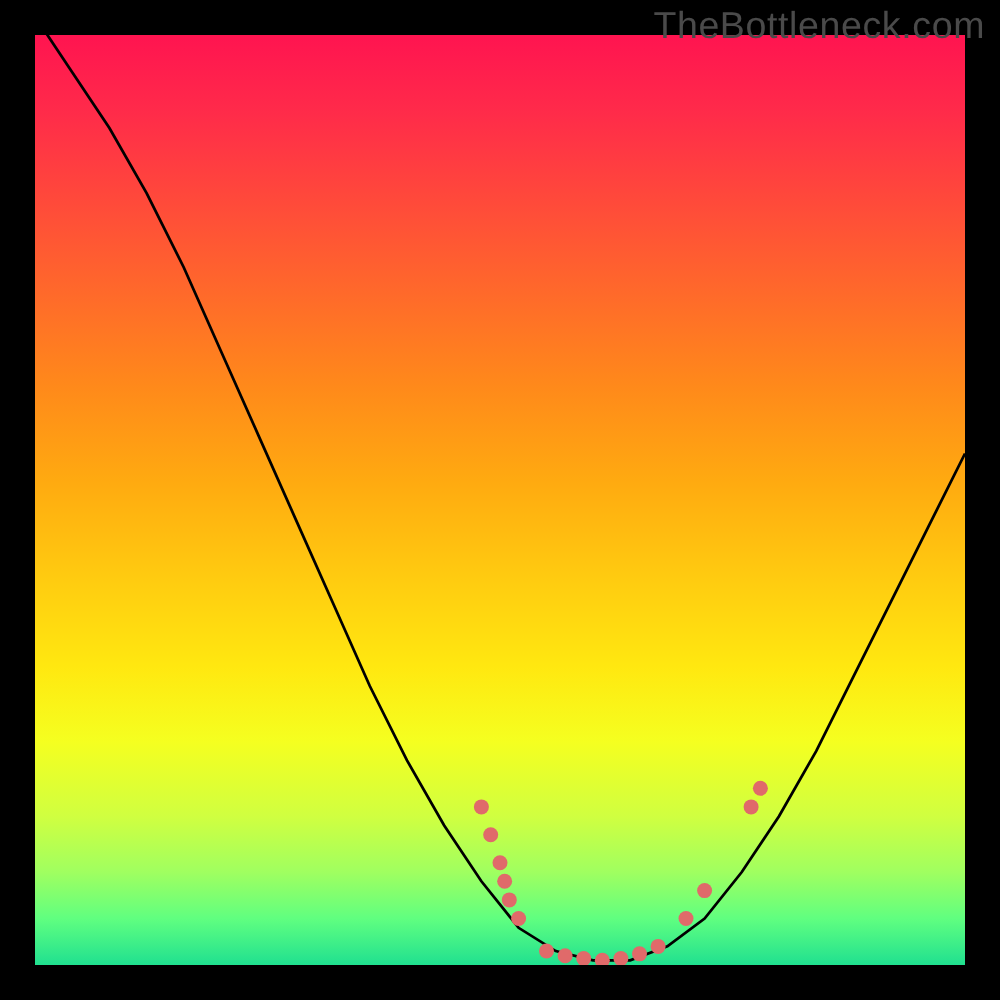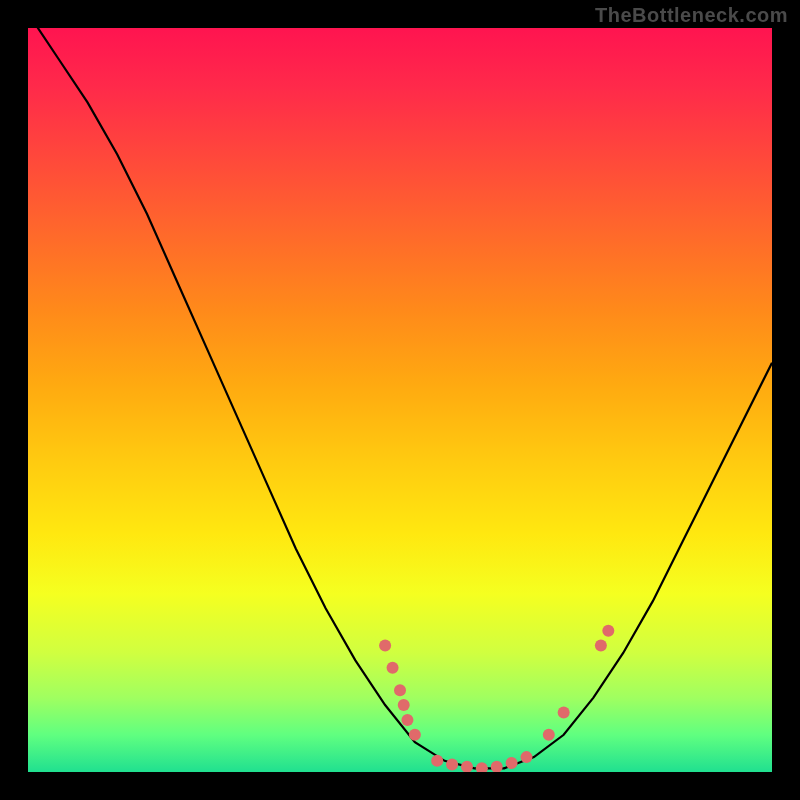--- a/index.html
+++ b/index.html
@@ -9,22 +9,22 @@
     background: #000;
     position: relative;
     font-family: Arial, sans-serif;
     overflow: hidden;
   }
   .watermark {
     position: absolute;
     top: 4px;
     right: 12px;
     color: #4a4a4a;
-    font-size: 20px;
-    font-weight: bold;
+    font-size: 30px;
+    font-weight: normal;
     letter-spacing: 0.5px;
     z-index: 10;
   }
   .plot-area {
     position: absolute;
     left: 28px;
     top: 28px;
     width: 744px;
     height: 744px;
     background: linear-gradient(to bottom,

